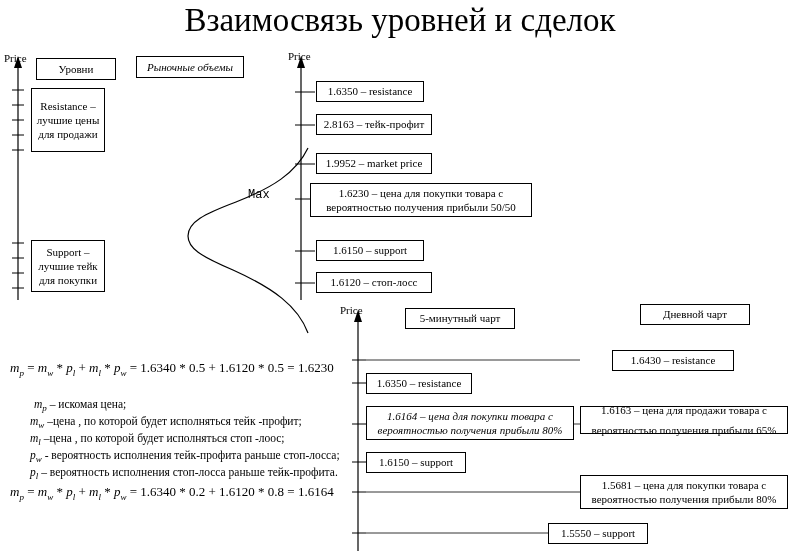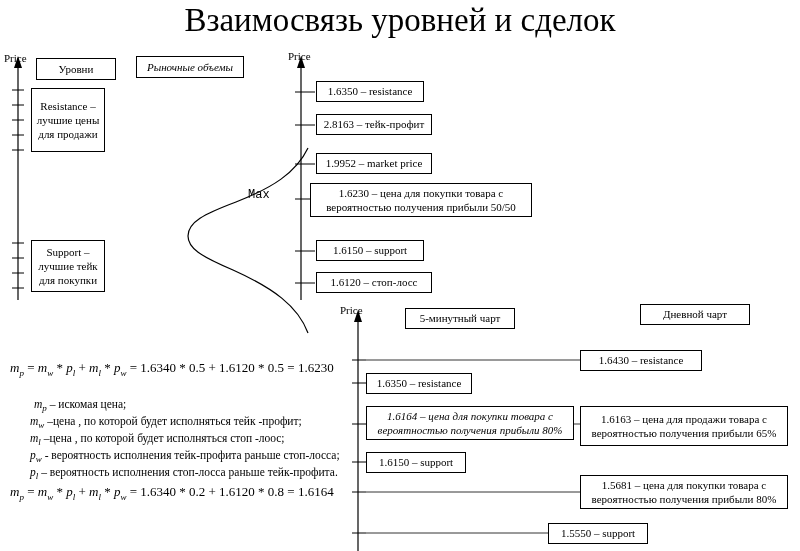--- a/index.html
+++ b/index.html
@@ -154,22 +154,22 @@
 <div class="box" style="left:316px; top:240px; width:108px; height:21px;">1.6150 – support</div>
 <div class="box" style="left:316px; top:272px; width:116px; height:21px;">1.6120 – стоп-лосс</div>
 
 <div class="box" style="left:405px; top:308px; width:110px; height:21px;">5-минутный чарт</div>
 <div class="box" style="left:640px; top:296px; width:110px; height:21px;margin-top:8px;">Дневной чарт</div>
 
 <div class="box" style="left:366px; top:373px; width:106px; height:21px;">1.6350 – resistance</div>
 <div class="box" style="left:366px; top:406px; width:208px; height:34px; line-height:14px;font-style:italic;">1.6164 – цена для покупки товара с вероятностью получения прибыли 80%</div>
 <div class="box" style="left:366px; top:452px; width:100px; height:21px;">1.6150 – support</div>
 
-<div class="box" style="left:580px; top:350px; width:122px; height:21px;">1.6430 – resistance</div>
-<div class="box" style="left:580px; top:406px; width:208px; height:40px; line-height:14px;">1.6163 – цена для продажи товара с вероятностью получения прибыли 65%</div>
+<div class="box" style="left:612px; top:350px; width:122px; height:21px;">1.6430 – resistance</div>
+<div class="box" style="left:580px; top:406px; width:208px; height:28px; line-height:20px;">1.6163 – цена для продажи товара с вероятностью получения прибыли 65%</div>
 <div class="box" style="left:580px; top:475px; width:208px; height:34px; line-height:14px;">1.5681 – цена для покупки товара с вероятностью получения прибыли 80%</div>
 <div class="box" style="left:548px; top:523px; width:100px; height:21px;">1.5550 – support</div>
 
 <div class="formula" style="left:10px; top:360px;">
   <i>m</i><span class="sub">p</span> = <i>m</i><span class="sub">w</span> * <i>p</i><span class="sub">l</span> + <i>m</i><span class="sub">l</span> * <i>p</i><span class="sub">w</span> = 1.6340 * 0.5 + 1.6120 * 0.5 = 1.6230
 </div>
 
 <div class="legend-line" style="left:34px; top:398px;">
   <i>m</i><span class="sub">p</span> – искомая цена;
 </div>

